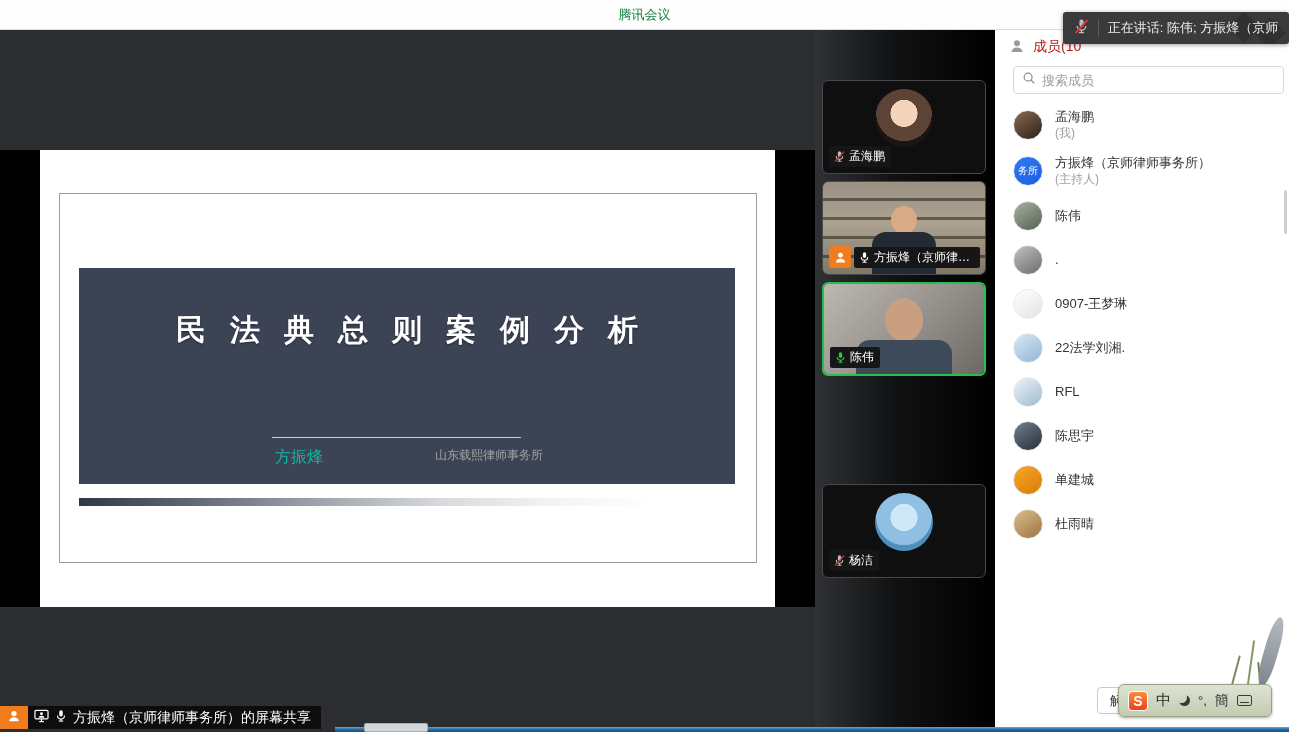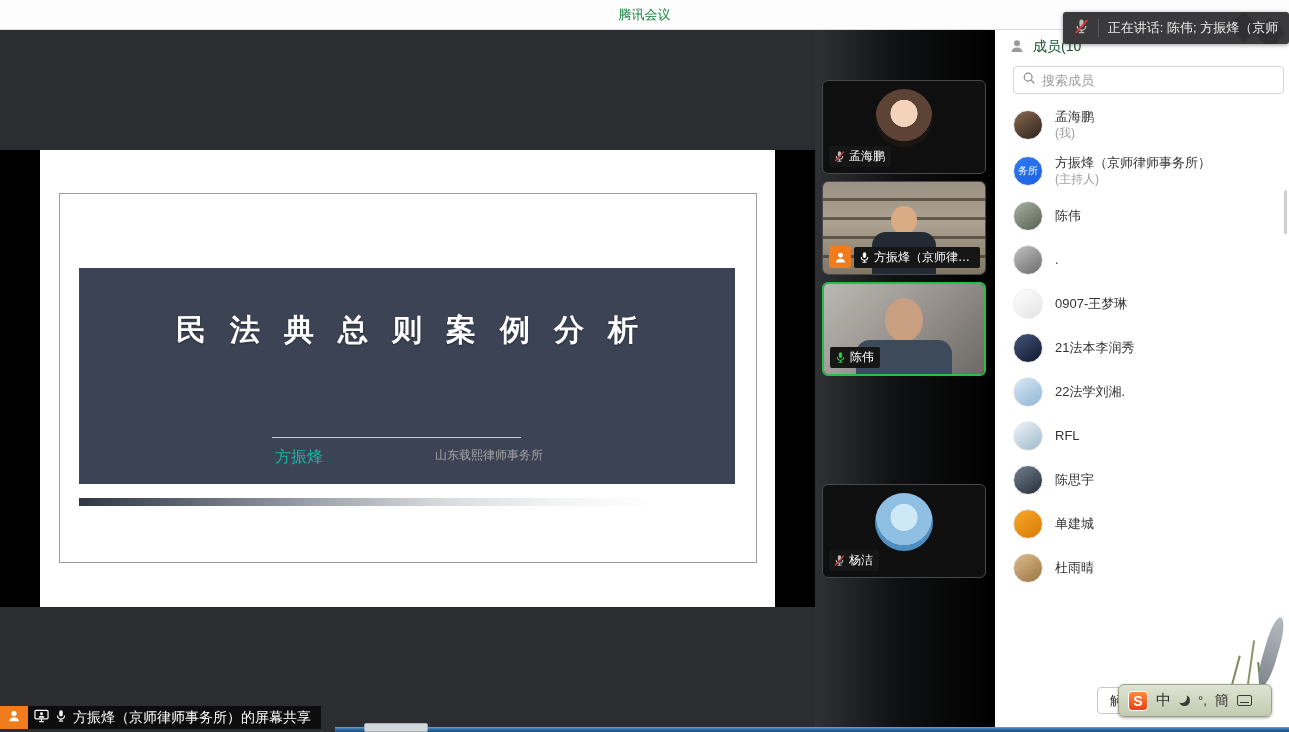--- a/index.html
+++ b/index.html
@@ -53,21 +53,21 @@
   .tile-tag { position:absolute; left:6px; bottom:6px; background:#161616; border-radius:2px;
       padding:2px 6px 2px 4px; display:flex; align-items:center; gap:3px; max-width:150px; }
   .tile-tag span { color:#ffffff; font-size:12px; white-space:nowrap; overflow:hidden; text-overflow:ellipsis; }
   .tile-share-badge { position:absolute; left:6px; bottom:6px; width:22px; height:22px;
       background:#f07c1e; border-radius:3px; display:flex; align-items:center; justify-content:center; }
   .tile-tag.offset { left:31px; max-width:126px; }
 
   
   #member-panel { position:absolute; left:995px; top:30px; width:294px; height:702px; background:#ffffff; }
   #panel-header { height:34px; display:flex; align-items:center; gap:8px; padding-left:14px; }
-  #panel-header span { font-size:14px; color:#14532d; }
+  #panel-header span { font-size:14px; color:#b91c1c; }
   #search-box { position:relative; margin:2px 5px 8px 18px; height:28px; border:1px solid #d6d6d6;
       border-radius:4px; display:flex; align-items:center; padding-left:8px; gap:6px; background:#fff; }
   #search-box input { border:none; outline:none; flex:1; font-size:13px; color:#333;
       font-family:"Liberation Sans",sans-serif; }
   #search-box input::placeholder { color:#9b9b9b; }
   #member-list { margin-top:8px; }
   .member-row { display:flex; align-items:center; gap:12px; padding-left:18px; height:44px; }
   .member-row.two { height:46px; }
   .m-avatar { width:30px; height:30px; border-radius:50%; flex:none; border:1px solid #ececec;
       display:flex; align-items:center; justify-content:center; }
@@ -280,26 +280,20 @@
             <span class="m-name">.</span>
           </div>
         </div>
         <div class="member-row">
           <div class="m-avatar" style="background:linear-gradient(145deg,#ffffff,#e3e3e3);"></div>
           <div class="m-texts">
             <span class="m-name">0907-王梦琳</span>
           </div>
         </div>
         <div class="member-row">
-          <div class="m-avatar" style="background:linear-gradient(145deg,#45557a,#11182e);"></div>
-          <div class="m-texts">
-            <span class="m-name">21法本李润秀</span>
-          </div>
-        </div>
-        <div class="member-row">
           <div class="m-avatar" style="background:linear-gradient(145deg,#d8e9f6,#90b5d4);"></div>
           <div class="m-texts">
             <span class="m-name">22法学刘湘.</span>
           </div>
         </div>
         <div class="member-row">
           <div class="m-avatar" style="background:linear-gradient(145deg,#eef4f9,#9fb9cc);"></div>
           <div class="m-texts">
             <span class="m-name">RFL</span>
           </div>

